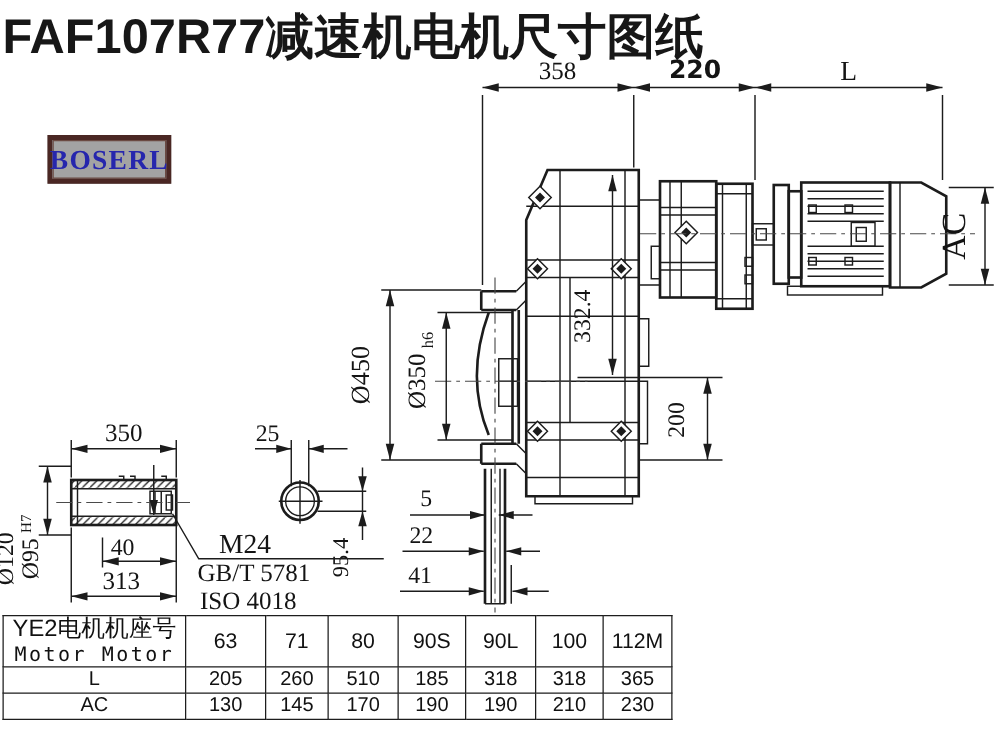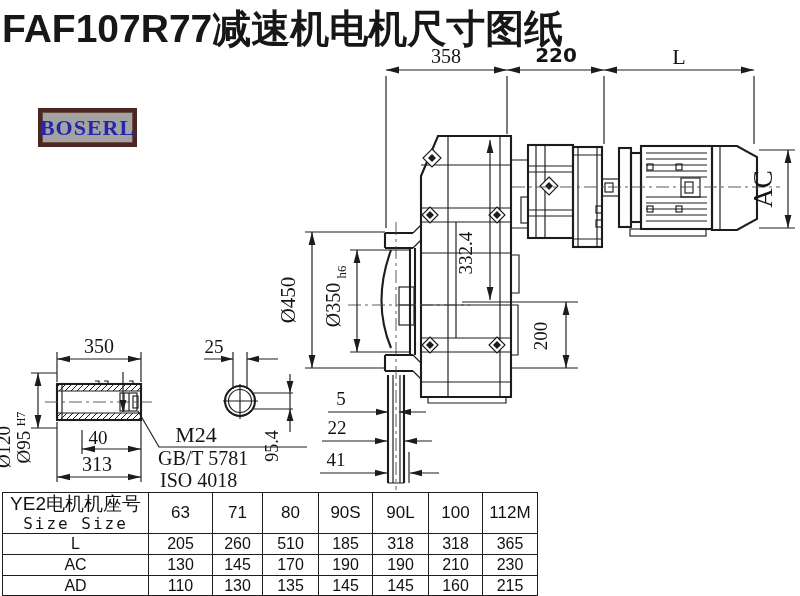--- a/index.html
+++ b/index.html
@@ -241,21 +241,21 @@
         <col style="width:56px">
       <col style="width:54px">
         <col style="width:56px">
         <col style="width:54px">
         <col style="width:55px">
     </colgroup>
     <tbody>
         <tr style="height:41px">
       <td class="hd">
         <span class="hcn">YE2电机机座号</span>
-        <span class="hen">Size Size</span>
+        <span class="hen">Motor Motor</span>
       </td>
       <td class="hd">63</td>
       <td class="hd">71</td>
       <td class="hd">80</td>
       <td class="hd">90S</td>
       <td class="hd">90L</td>
       <td class="hd">100</td>
       <td class="hd">112M</td>
     </tr>
     <tr style="height:21px">
@@ -271,26 +271,16 @@
     <tr style="height:21px">
       <td class="rowlabel">AC</td>
       <td>130</td>
       <td>145</td>
       <td>170</td>
       <td>190</td>
       <td>190</td>
       <td>210</td>
       <td>230</td>
     </tr>
-    <tr style="height:20px">
-      <td class="rowlabel">AD</td>
-      <td>110</td>
-      <td>130</td>
-      <td>135</td>
-      <td>145</td>
-      <td>145</td>
-      <td>160</td>
-      <td>215</td>
-    </tr>
   </tbody>
     </table>
 
 </div>
 
 </body></html>

